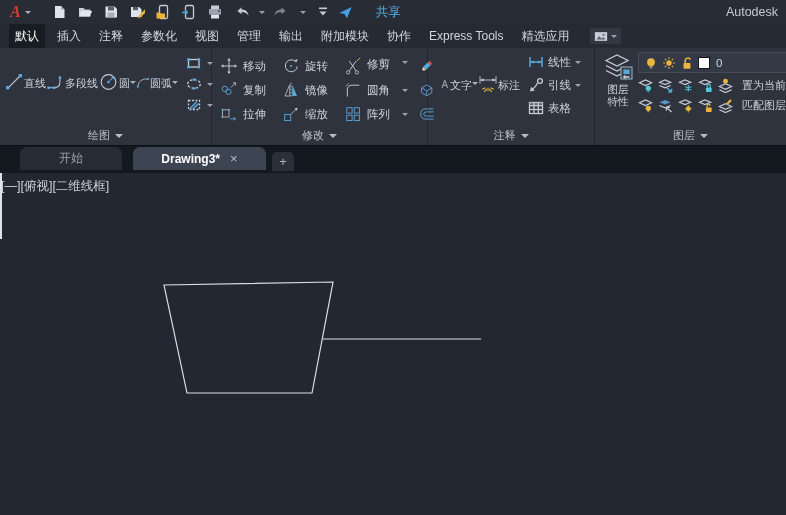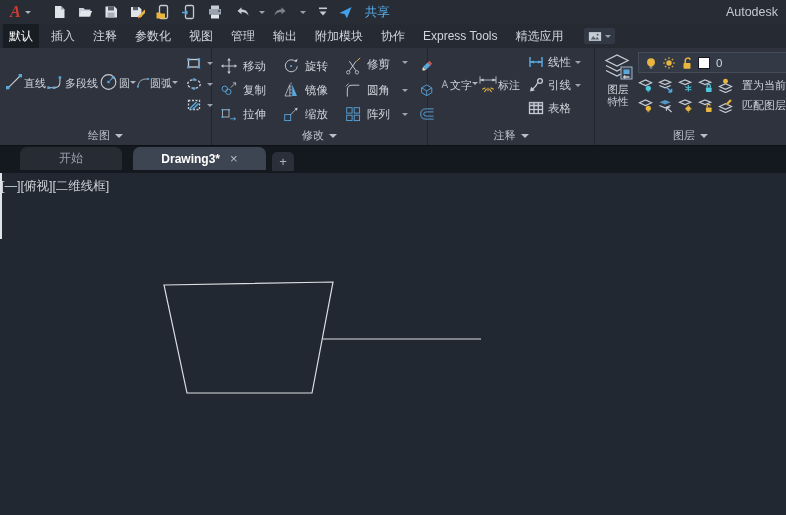--- a/index.html
+++ b/index.html
@@ -11,25 +11,25 @@
   }
   
   .titlebar{ height:24px; background:#272c35; display:flex; align-items:center; padding-left:6px; }
   .logo{ display:flex; align-items:center; gap:4px; padding:2px 4px; }
   .logo .a{ font-weight:bold; font-style:italic; font-size:16px; color:#d13c32; line-height:18px; font-family:"Liberation Serif",serif; }
   .cd{ width:0; height:0; border:3.5px solid transparent; border-top-color:#aab2bc; margin-top:3px; display:inline-block; }
   .cds{ width:0; height:0; border:3px solid transparent; border-top-color:#9aa2ad; margin-top:3px; display:inline-block; }
   .qat{ display:flex; align-items:center; gap:9px; margin-left:16px; }
   .qat .qi{ width:17px; height:17px; display:flex; align-items:center; justify-content:center; }
   .qat svg{ width:16px; height:16px; display:block; }
-  .share{ display:flex; align-items:center; gap:12px; margin-left:6px; }
+  .share{ display:flex; align-items:center; gap:23px; margin-left:6px; }
   .share .txt{ color:#56aee8; font-size:12.5px; }
   .brand{ margin-left:auto; padding-right:8px; font-size:12.5px; color:#c3c9d2; }
   
-  .ribbontabs{ height:24px; background:#252a33; display:flex; align-items:stretch; }
+  .ribbontabs{ height:24px; background:#252a33; display:flex; align-items:stretch; padding-left:6px; }
   .rtab{ padding:0 6px; margin:0 3px; font-size:12px; color:#d0d6dd; display:flex; align-items:center; white-space:nowrap; }
   .rtab.active{ background:#181c23; color:#ffffff; }
   .imgbtn{ display:flex; align-items:center; gap:3px; background:#323844; border-radius:2px; padding:1px 4px; margin:4px 0 4px 12px; }
   .imgbtn svg{ width:14px; height:11px; display:block; }
   
   .ribbon{ height:97px; background:#2e333e; display:flex; }
   .panel{ position:relative; height:100%; border-right:1px solid #20252e; }
   .plabel{ position:absolute; bottom:0; left:0; right:0; height:19px; display:flex; align-items:center; justify-content:center; gap:5px; font-size:11px; color:#bcc3cc; }
   .pcaret{ width:0; height:0; border:4px solid transparent; border-top-color:#b8bfc8; margin-top:4px; }
   .bigbtn{ display:flex; flex-direction:row; align-items:center; padding-top:3px; }

